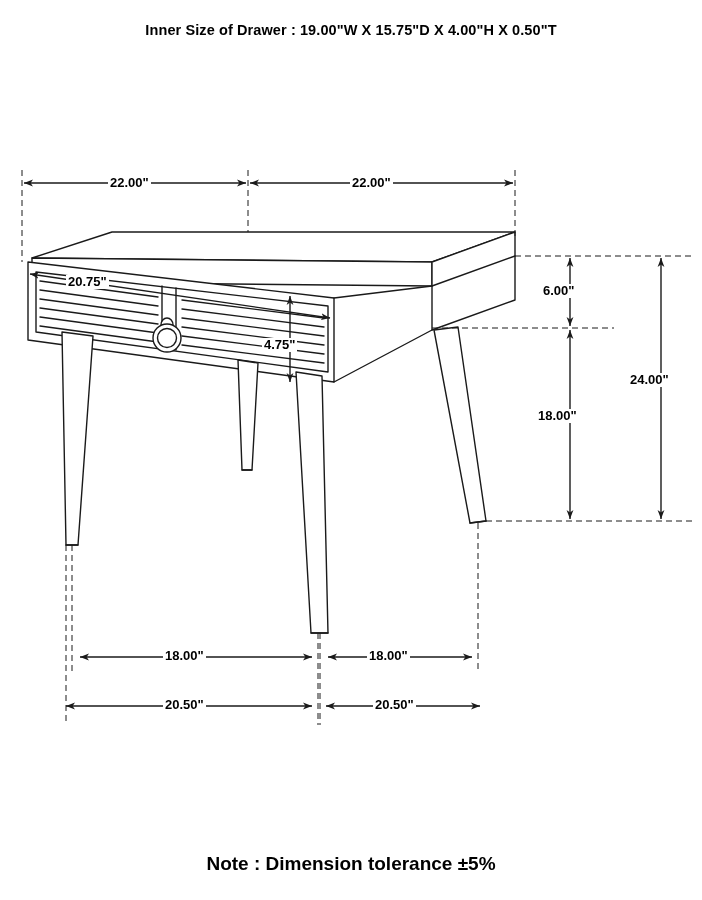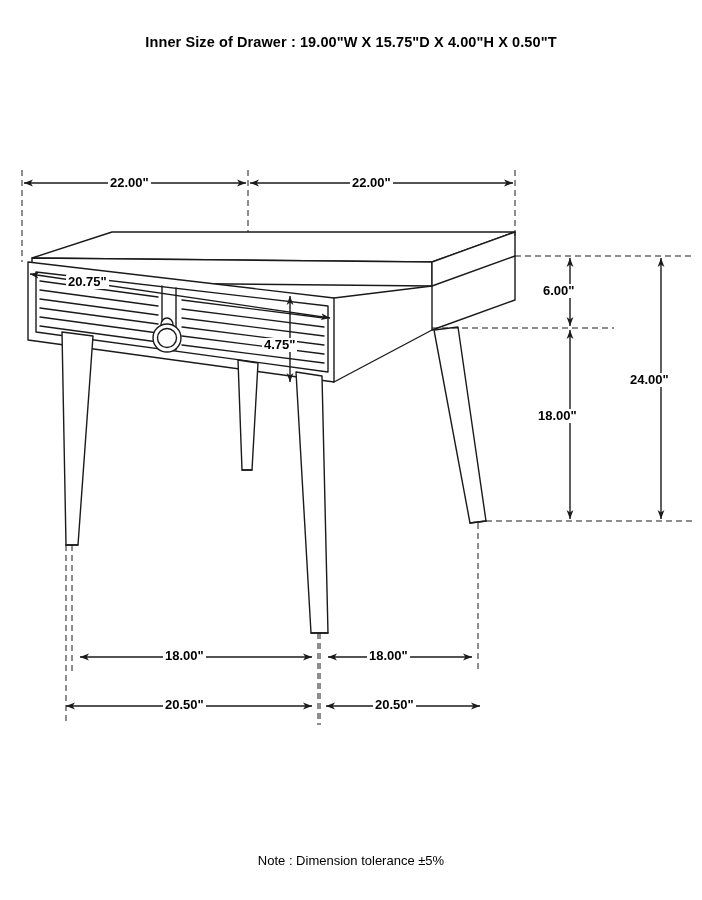--- a/index.html
+++ b/index.html
@@ -22,30 +22,29 @@
   }
   .title {
     position: absolute;
     left: 0;
     top: 22px;
     width: 702px;
     text-align: center;
     font-size: 14.5px;
     font-weight: bold;
     letter-spacing: 0.1px;
-    margin-top: 12px;
   }
   .note {
     position: absolute;
     left: 0;
     top: 853px;
     width: 702px;
     text-align: center;
-    font-size: 13px;
-    font-weight: normal;
+    font-size: 19px;
+    font-weight: bold;
   }
   svg#drawing {
     position: absolute;
     left: 0;
     top: 0;
   }
   .dim-label {
     position: absolute;
     font-size: 13px;
     font-weight: bold;

